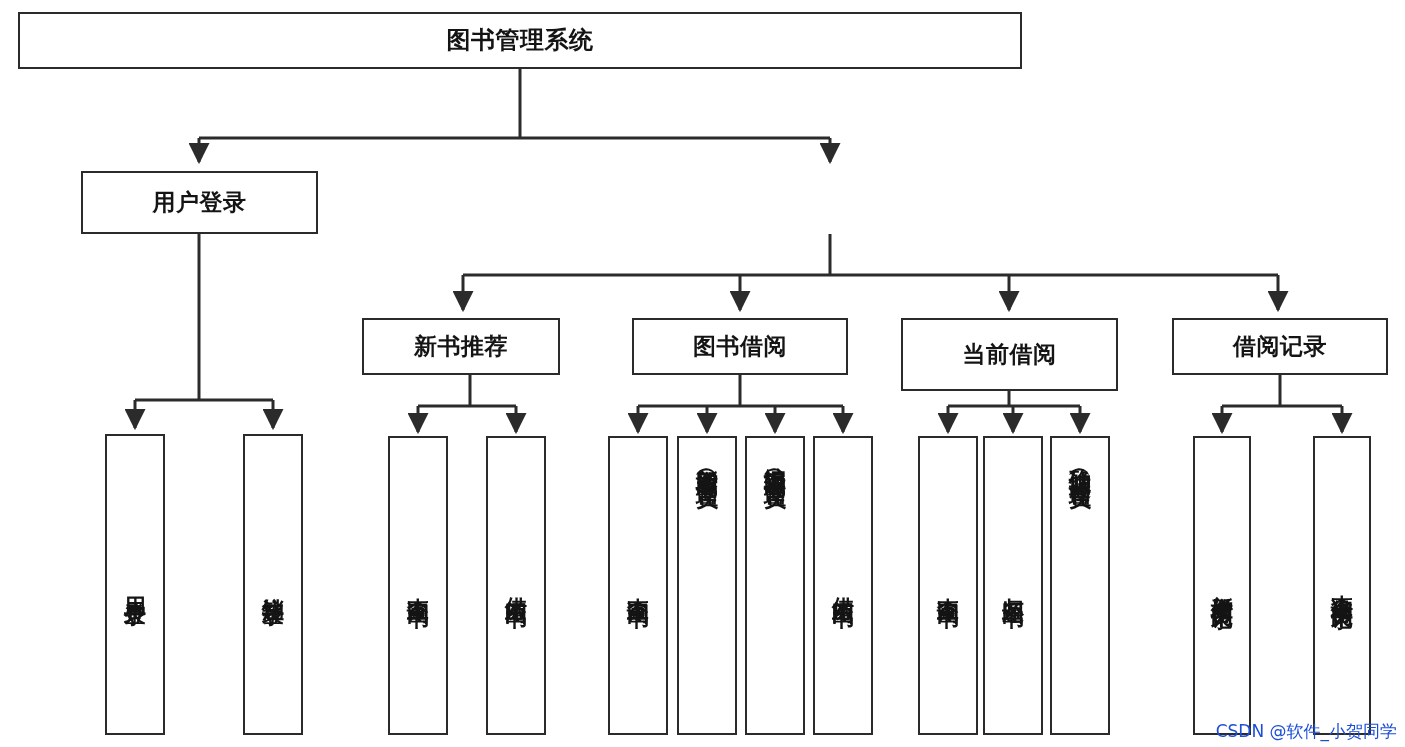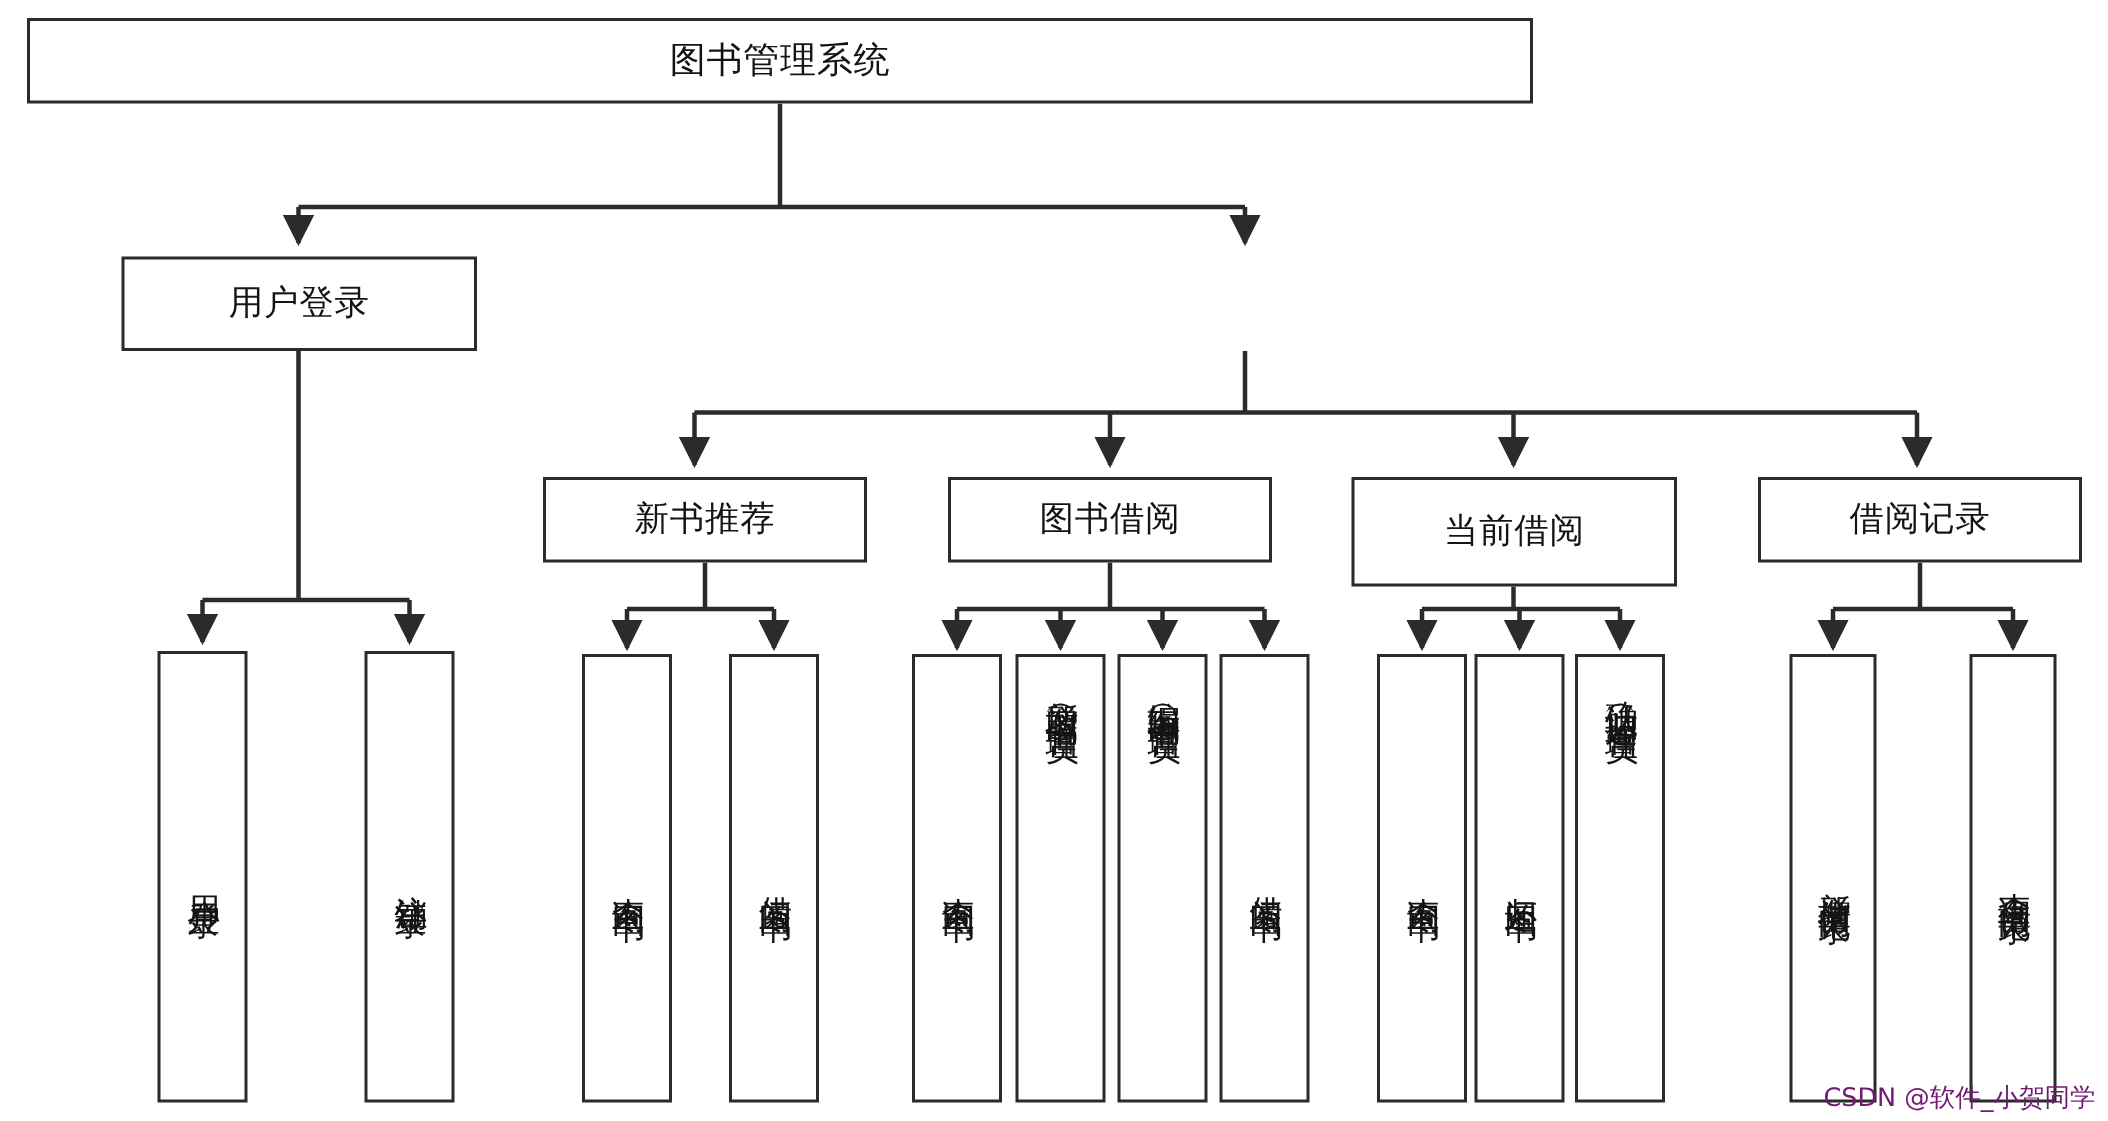--- a/index.html
+++ b/index.html
@@ -24,20 +24,21 @@
   .node{
     position:absolute;
     box-sizing:border-box;
     background:#ffffff;
     border:2px solid #2b2b2b;
     display:flex;
     align-items:center;
     justify-content:center;
     text-align:center;
     z-index:2;
+    font-weight:bold;
   }
   .node-label{
     display:block;
     line-height:1.18;
     letter-spacing:0.5px;
     color:#141414;
   }
   
   .node.horiz .node-label{
     writing-mode:horizontal-tb;
@@ -61,21 +62,21 @@
   
   .node.vert.center{
     align-items:center;
     padding-top:0;
   }
   #watermark{
     position:absolute;
     right:8px;
     bottom:4px;
     font-size:17px;
-    color:#701a75;
+    color:#1d4ed8;
     z-index:5;
     white-space:nowrap;
     pointer-events:none;
   }
 </style>
 </head>
 <body>
 
 <div id="diagram-root">
 
@@ -131,21 +132,21 @@
 
   <div class="node horiz root" style="left:18px; top:12px; width:1004px; height:57px;">
     <span class="node-label">图书管理系统</span>
   </div>
 
   <div class="node horiz" style="left:81px; top:171px; width:237px; height:63px;">
     <span class="node-label">用户登录</span>
   </div>
 
 
-  <div class="node horiz" style="left:362px; top:318px; width:216px; height:57px;">
+  <div class="node horiz" style="left:362px; top:318px; width:198px; height:57px;">
     <span class="node-label">新书推荐</span>
   </div>
 
   <div class="node horiz" style="left:632px; top:318px; width:216px; height:57px;">
     <span class="node-label">图书借阅</span>
   </div>
 
   <div class="node horiz" style="left:901px; top:318px; width:217px; height:73px;">
     <span class="node-label">当前借阅</span>
   </div>

